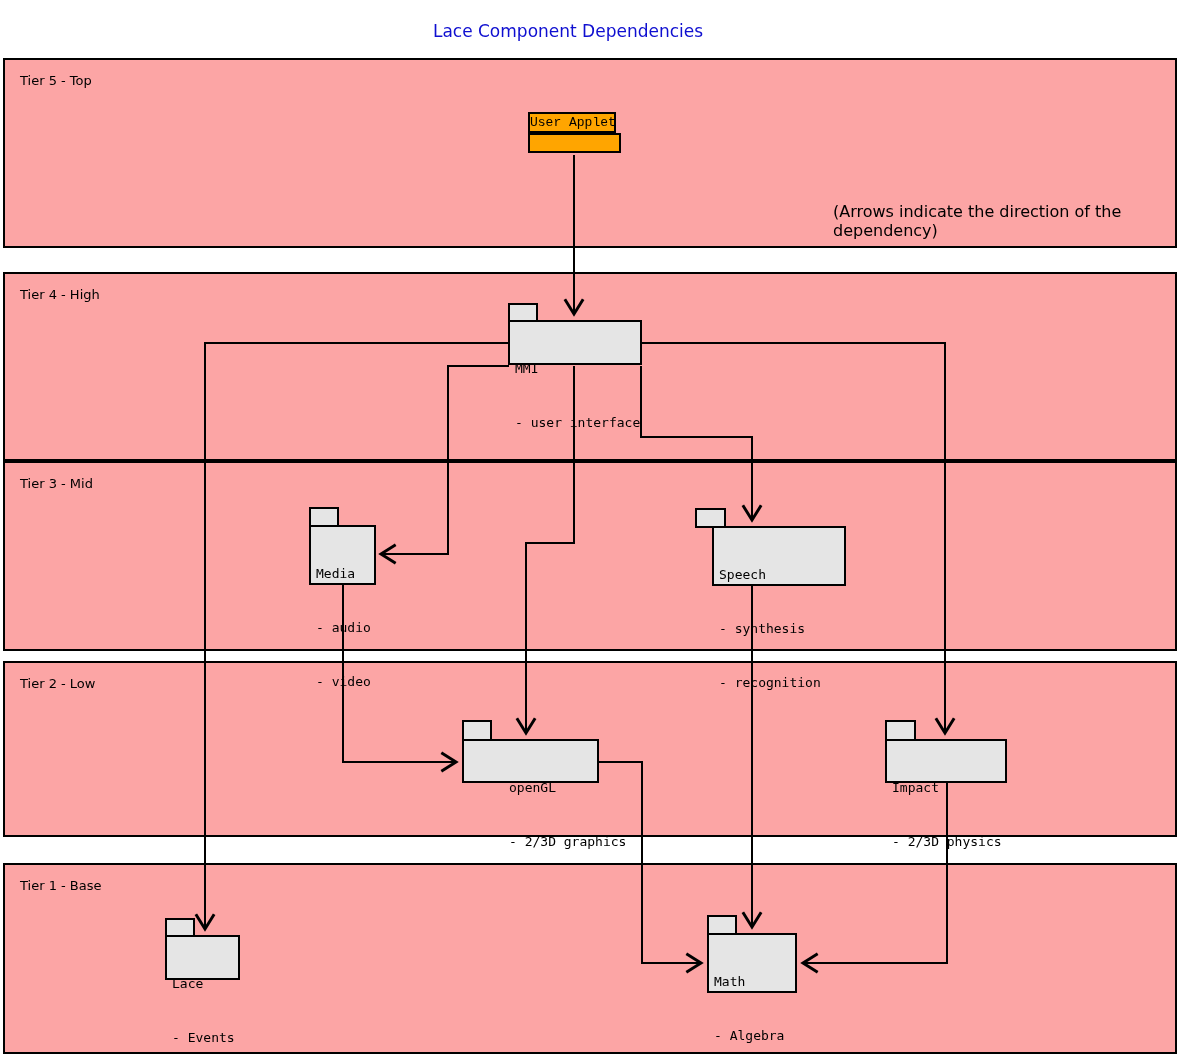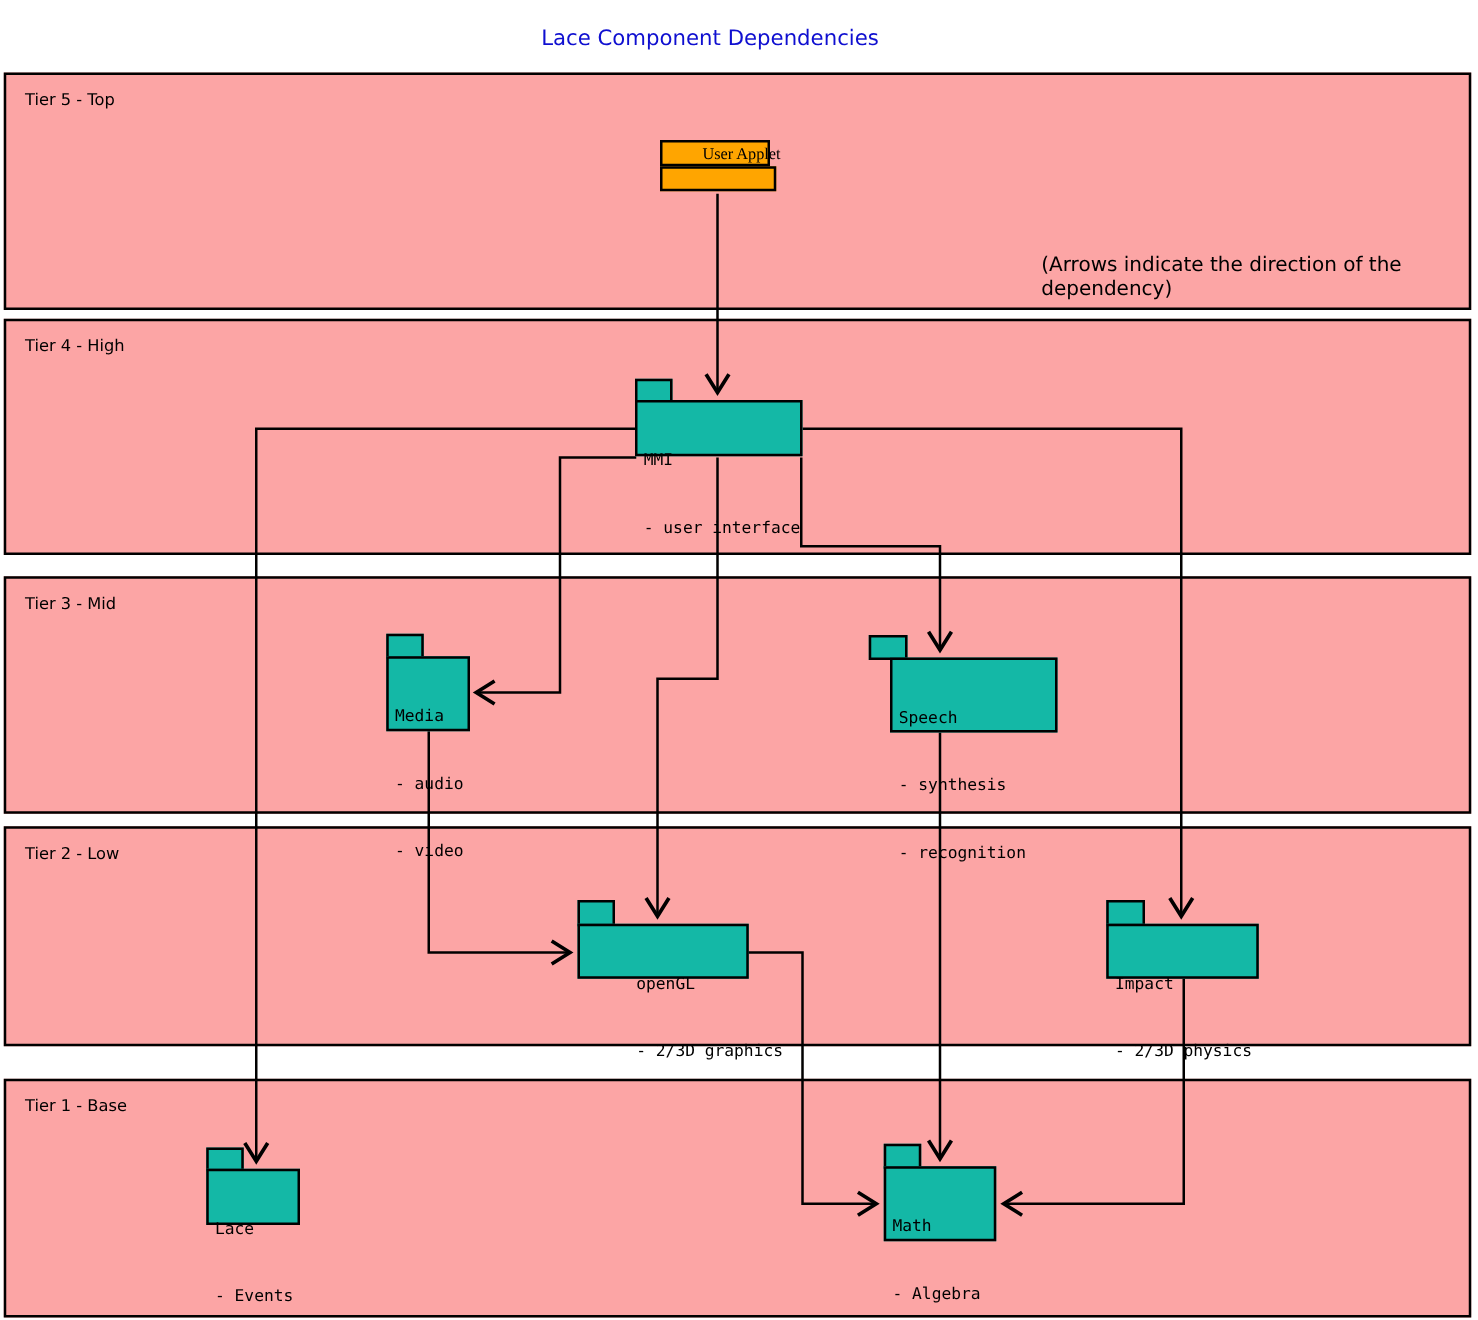--- a/index.html
+++ b/index.html
@@ -12,43 +12,43 @@
     font-size:17px;color:#0f0fd0;
   }
   .tier{
     position:absolute;left:3px;width:1174px;background:#fca5a5;
     border:2px solid #000;box-sizing:border-box;
   }
   .tier-label{position:absolute;left:15px;top:13px;font-size:13px;}
   .annotation{position:absolute;left:833px;top:202px;font-size:16px;}
   .edges{position:absolute;left:0;top:0;pointer-events:none;}
   .tab,.fbody,.uabox{
-    position:absolute;background:#14b8a6;border:2px solid #000;box-sizing:border-box;
+    position:absolute;background:#e5e5e5;border:2px solid #000;box-sizing:border-box;
   }
   .fbody{
     font-family:"DejaVu Sans Mono", monospace;font-size:13px;line-height:18px;
     padding:2px 0 0 5px;white-space:pre;
   }
   .uabox{background:#ffa500;}
   .ua-title{
-    font-family:Liberation Serif, serif;font-size:13px;line-height:17px;
-    text-align:left;white-space:pre;padding-left:32px;
+    font-family:Liberation Mono, monospace;font-size:13px;line-height:17px;
+    text-align:left;white-space:pre;
   }
 </style>
 </head>
 <body>
 
 <div class="page">
 
   <div class="diagram-title">Lace Component Dependencies</div>
 
   <div class="tier" style="top:58px;height:190px;">
     <div class="tier-label">Tier 5 - Top</div>
   </div>
-  <div class="tier" style="top:255px;height:189px;">
+  <div class="tier" style="top:272px;height:189px;">
     <div class="tier-label">Tier 4 - High</div>
   </div>
   <div class="tier" style="top:461px;height:190px;">
     <div class="tier-label">Tier 3 - Mid</div>
   </div>
   <div class="tier" style="top:661px;height:176px;">
     <div class="tier-label">Tier 2 - Low</div>
   </div>
   <div class="tier" style="top:863px;height:191px;">
     <div class="tier-label">Tier 1 - Base</div>

